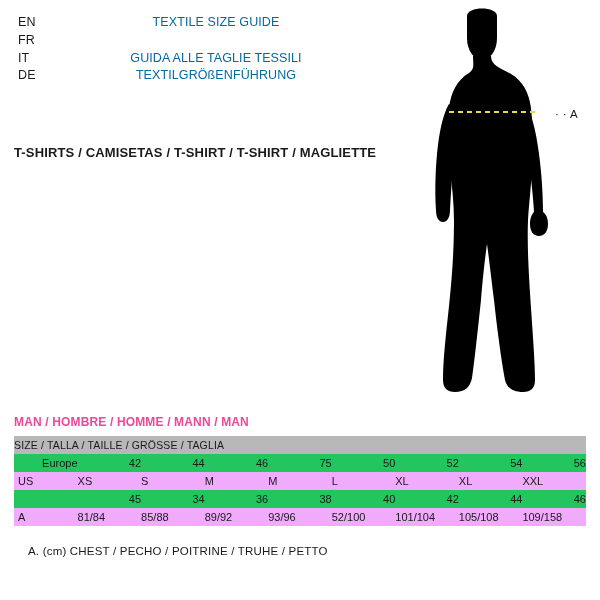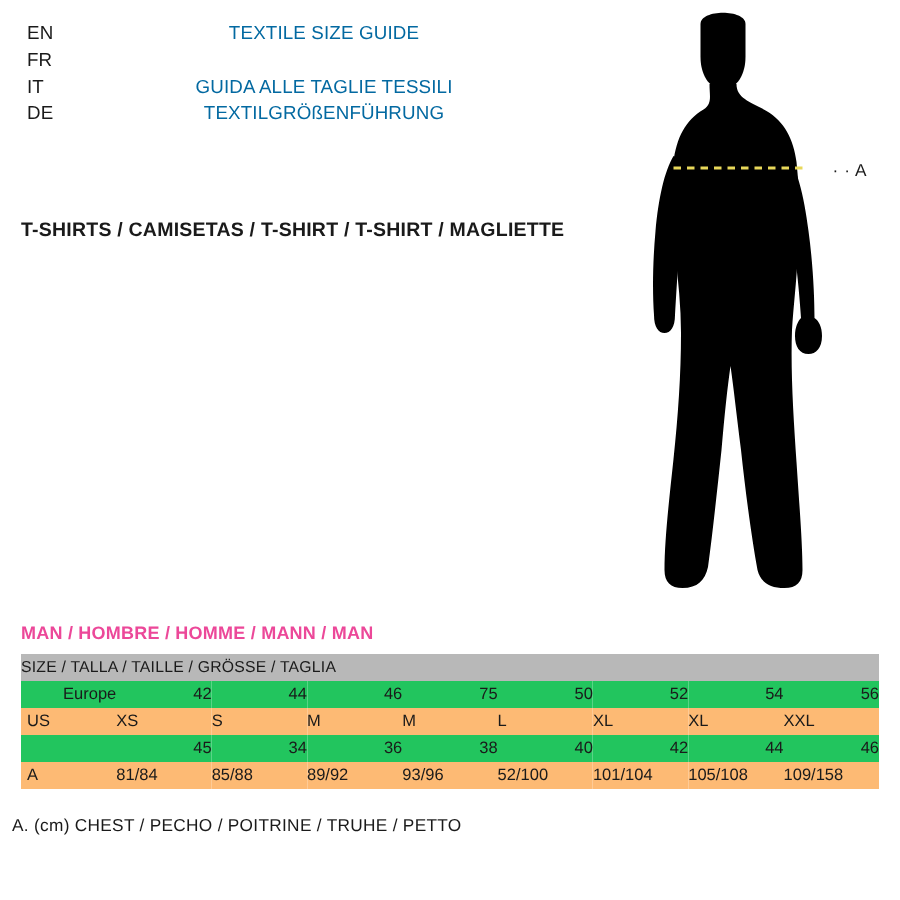--- a/index.html
+++ b/index.html
@@ -111,34 +111,34 @@
     background: #b8b8b8;
     font-size: 10.5px;
     letter-spacing: 0.15px;
     padding-left: 4px;
   }
   .row-grey td {
     background: #22c55e;
     text-align: right;
   }
   .row-white td {
-    background: #fdba74;
+    background: #f0abfc;
   }
   .col-label {
     width: 86px;
     padding-left: 4px !important;
   }
   .val {
     width: 69px;
     text-align: left;
     margin-top: 24px;
   }
   .footnote {
     position: absolute;
-    left: 8px;
+    left: 28px;
     top: 545px;
     font-size: 11.5px;
     letter-spacing: 0.2px;
     color: #1a1a1a;
   }
 </style>
 </head>
 <body>
 
 <div class="page">

